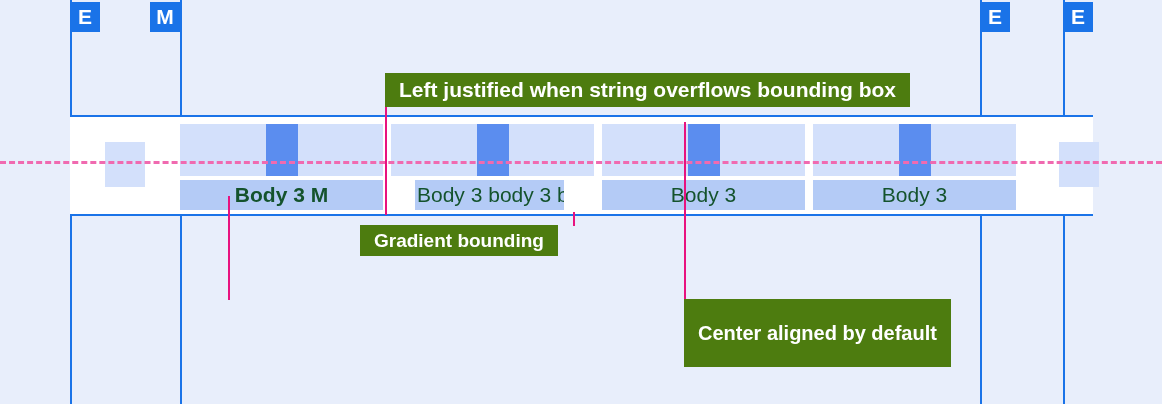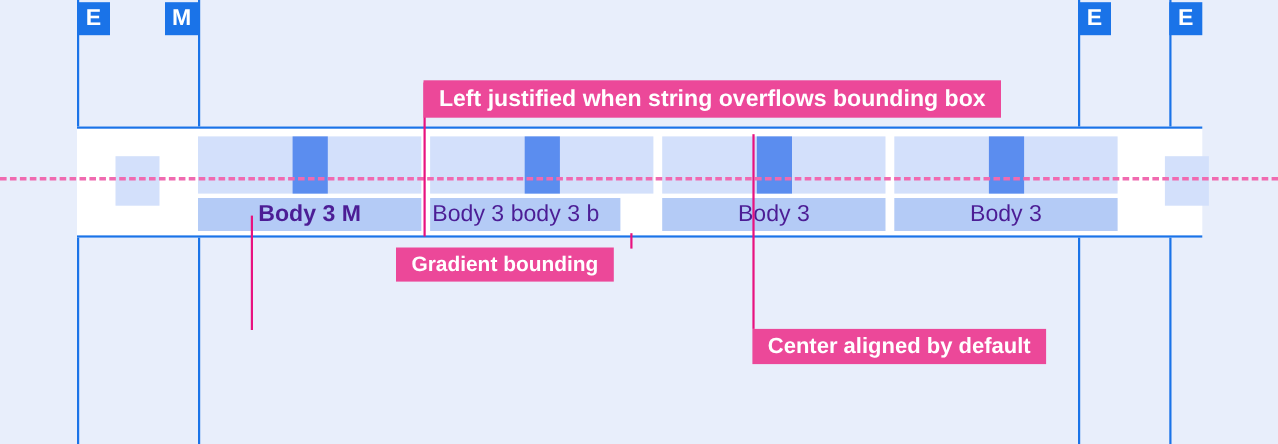--- a/index.html
+++ b/index.html
@@ -46,44 +46,44 @@
   .tab .icon-glyph{
     position:absolute;left:50%;transform:translateX(-50%);
     top:7px;width:32px;height:52px;background:#5b8def;
   }
   .tab .label-area{
     position:absolute;left:0;right:0;top:63px;height:30px;background:#b4cbf6;
     overflow:hidden;
   }
   .tab .label{
     position:absolute;left:0;right:0;top:0;height:30px;line-height:30px;
-    color:#4c1d95;font-size:21px;text-align:center;white-space:nowrap;
+    color:#14532d;font-size:21px;text-align:center;white-space:nowrap;
   }
   .tab .label.active{font-weight:700;}
   .tab .label.overflow{
     text-align:left;padding-left:2px;right:auto;width:350px;
     -webkit-mask-image:linear-gradient(to right,#000 0,#000 150px,rgba(0,0,0,.28) 182px,rgba(0,0,0,0) 196px);
     mask-image:linear-gradient(to right,#000 0,#000 150px,rgba(0,0,0,.28) 182px,rgba(0,0,0,0) 196px);
   }
   
-  .tab.trunc .label-area{right:30px;}
+  .tab.trunc .label-area{right:30px;margin-left:24px;}
 
   
   #hcenter{
     position:absolute;left:0;right:0;top:161px;height:0;
     border-top:3px dashed #f06ab0;z-index:5;
   }
 
   
   .leader{position:absolute;width:2px;background:#e8127f;z-index:7;}
   .leader.center-line{background:#e8127f;}
 
   
   .chip{
-    position:absolute;background:#ec4899;color:#ffffff;
+    position:absolute;background:#4d7c0f;color:#ffffff;
     font-weight:700;white-space:nowrap;z-index:8;
     display:flex;align-items:center;
   }
   .chip span{display:block;}
 </style>
 </head>
 <body>
 
 <div id="stage">
 
@@ -153,17 +153,17 @@
 
   <div class="chip" style="left:385px;top:73px;height:34px;padding:0 14px;font-size:21px">
     <span>Left justified when string overflows bounding box</span>
   </div>
 
   <div class="chip" style="left:360px;top:225px;height:31px;padding:0 14px;font-size:19px">
     <span>Gradient bounding</span>
   </div>
 
 
-  <div class="chip" style="left:684px;top:299px;height:32px;padding:0 14px;font-size:20px">
+  <div class="chip" style="left:684px;top:299px;height:32px;padding:18px 14px;font-size:20px">
     <span>Center aligned by default</span>
   </div>
 
 </div>
 
 </body></html>

